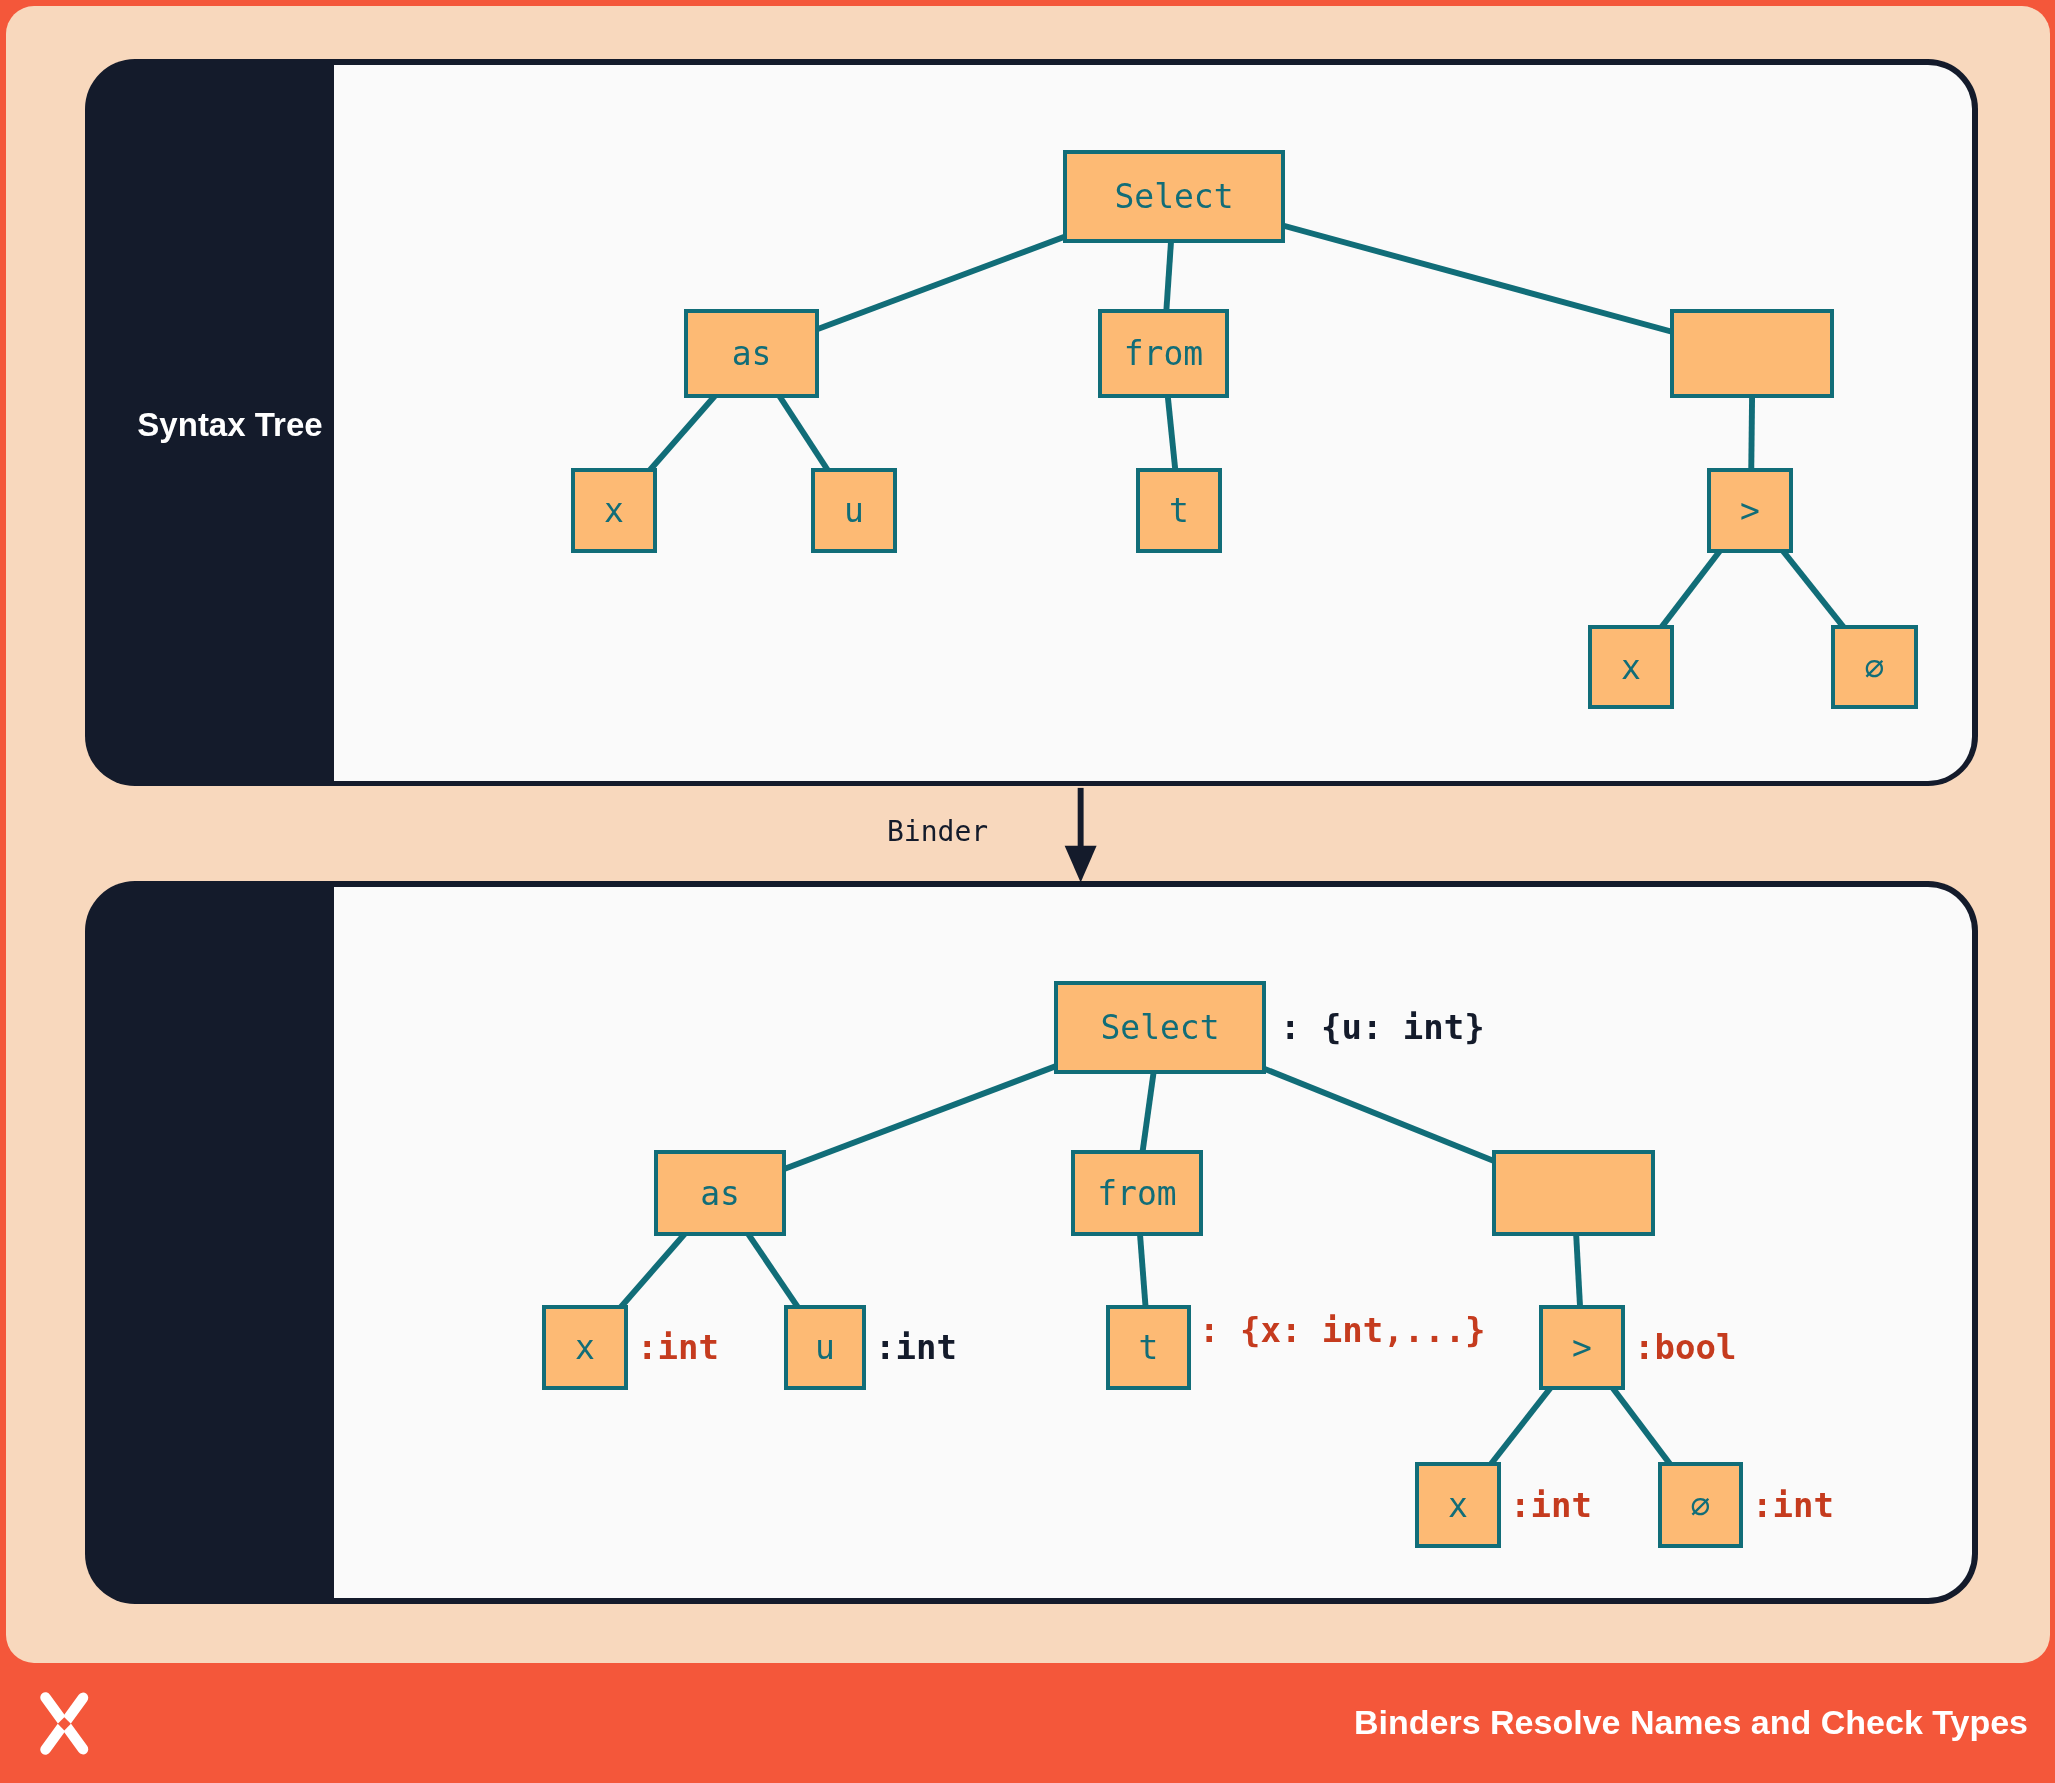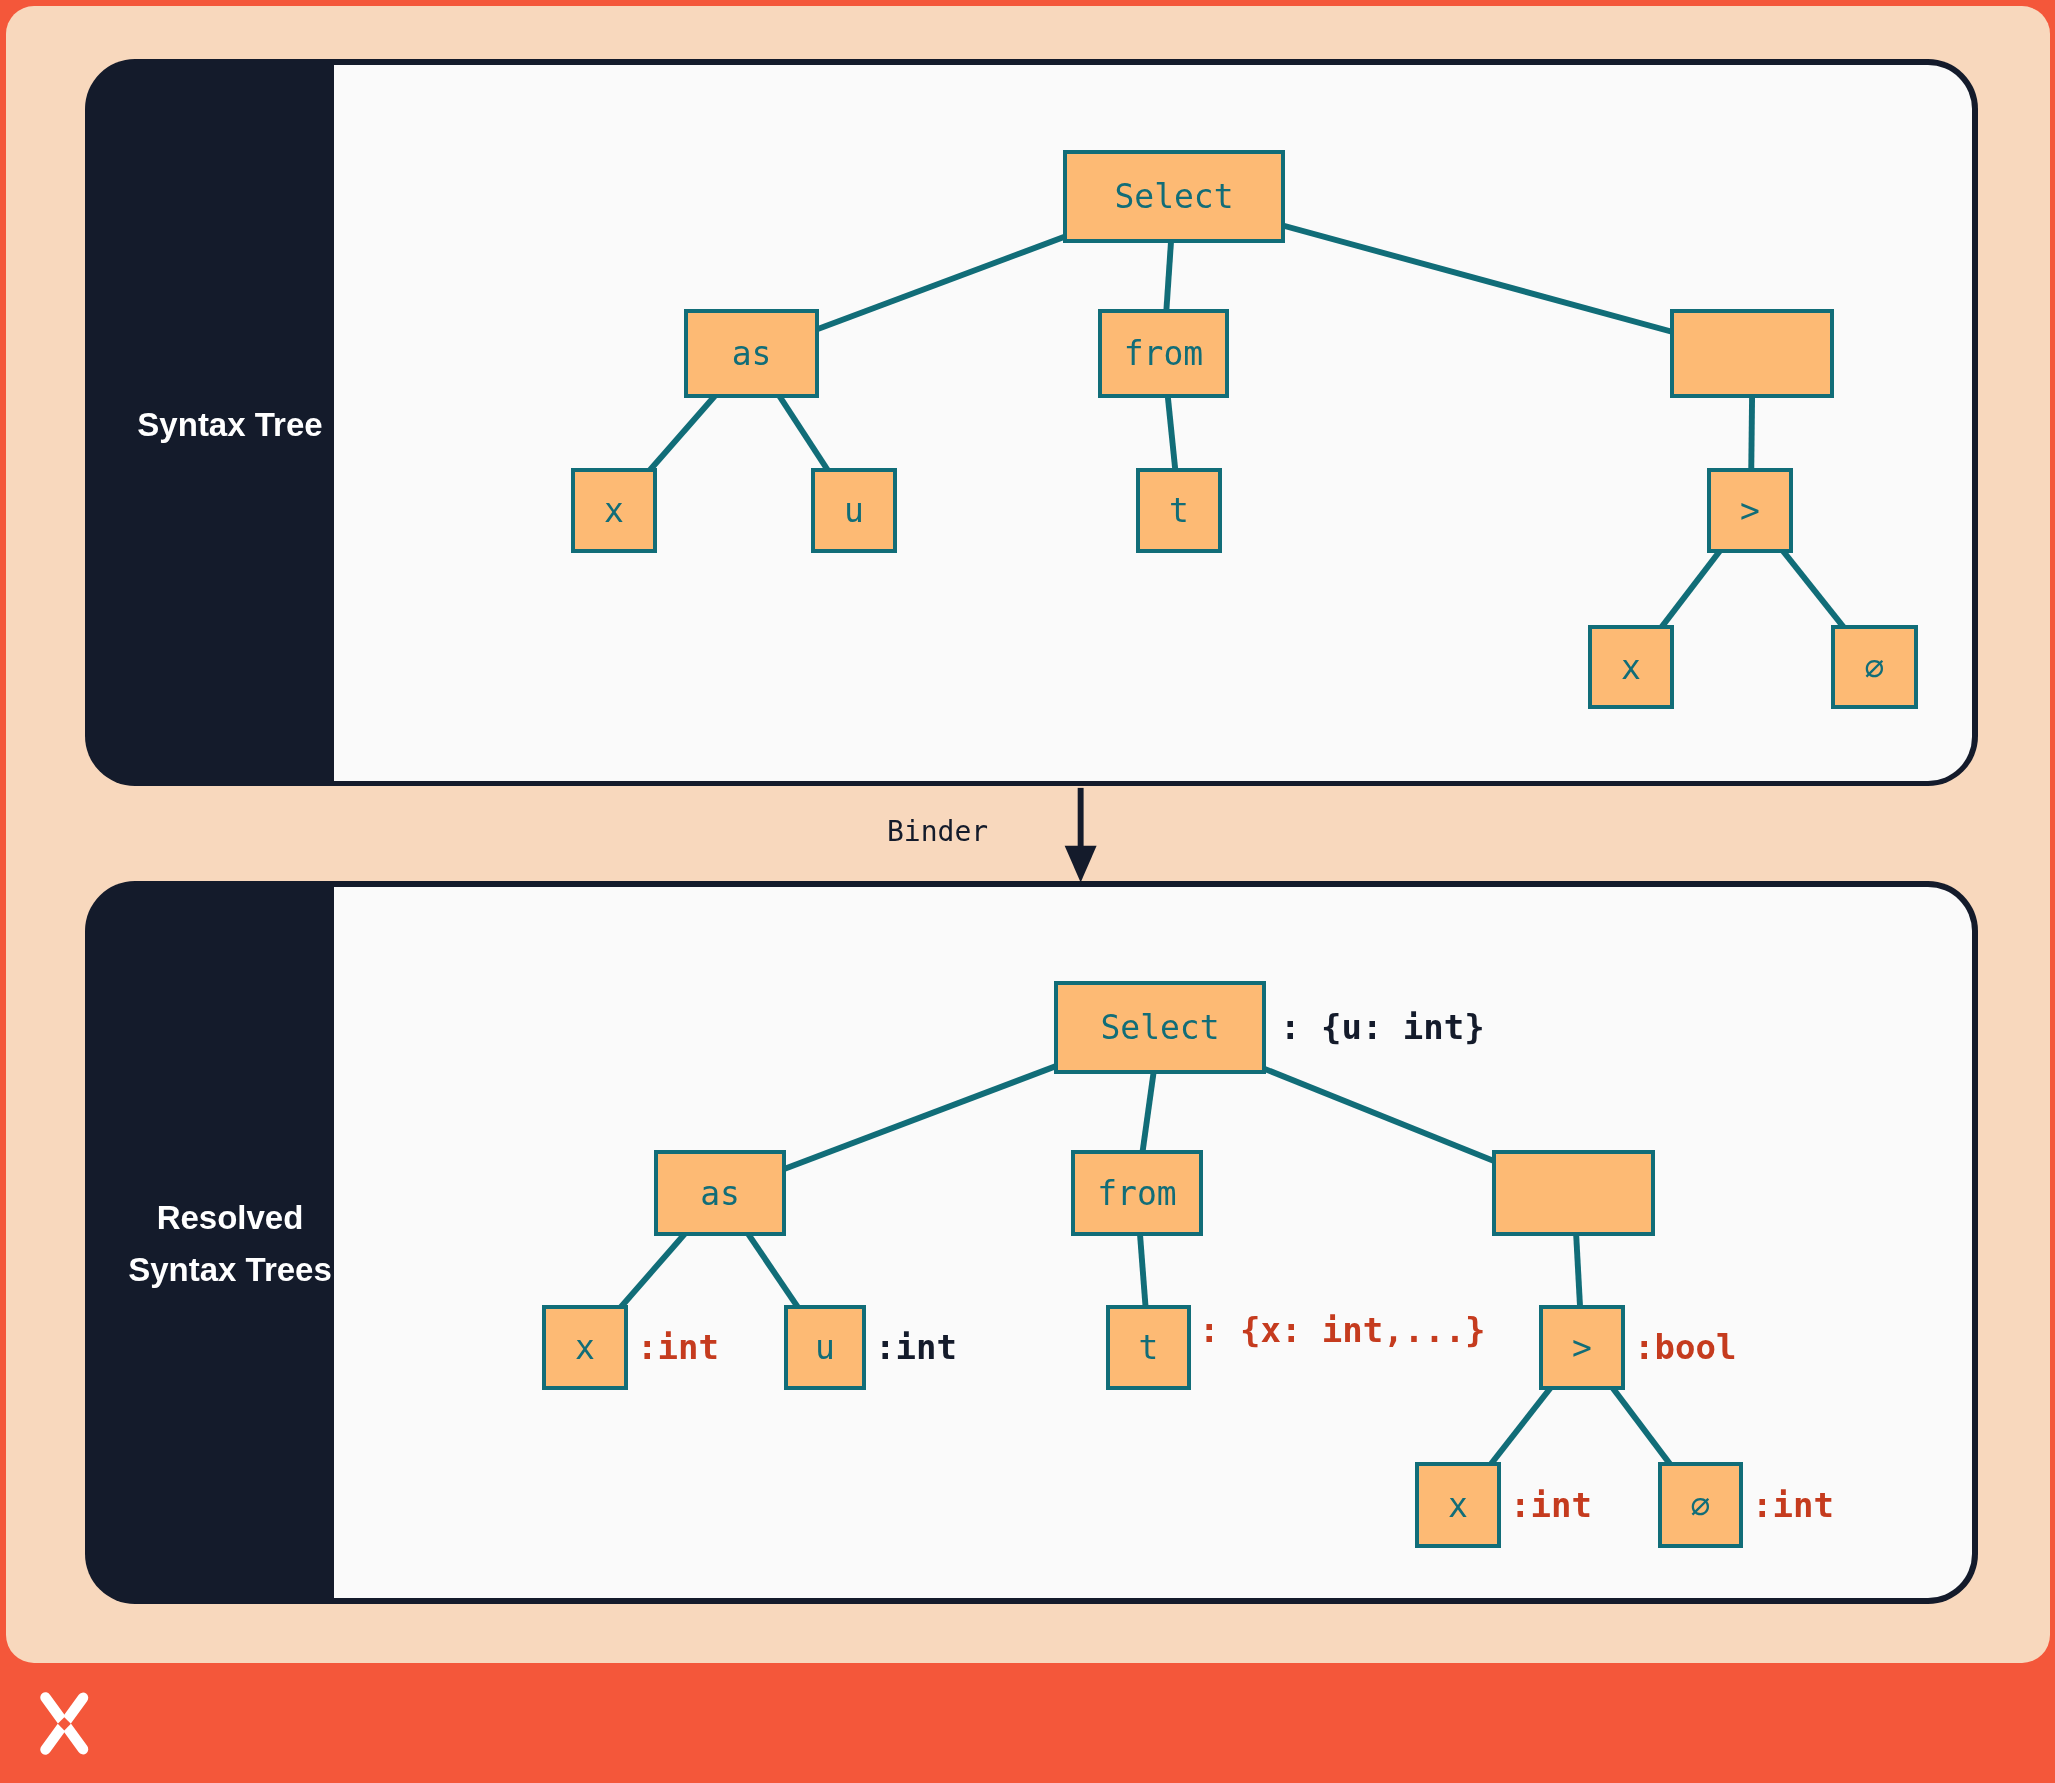--- a/index.html
+++ b/index.html
@@ -44,24 +44,20 @@
 <div id="canvas">
 
   <div id="mat"></div>
 
   <div id="panel-syntax" class="panel"></div>
   <div id="plate-syntax" class="plate"></div>
   <div id="label-syntax" class="side-label">Syntax Tree</div>
 
   <div id="panel-resolved" class="panel"></div>
   <div id="plate-resolved" class="plate"></div>
-  <div id="label-resolved" class="side-label">
-    <div>Resolved</div>
-    <div>Syntax Trees</div>
-  </div>
 
   <svg id="edges" width="2056" height="1784" viewBox="0 0 3476 3016">
     <g stroke="#116d78" stroke-width="10">
       <line x1="1985" y1="331" x2="1271" y2="598"></line>
       <line x1="1985" y1="331" x2="1967" y2="598"></line>
       <line x1="1985" y1="331" x2="2963" y2="598"></line>
       <line x1="1271" y1="598" x2="1039" y2="863"></line>
       <line x1="1271" y1="598" x2="1444" y2="863"></line>
       <line x1="1967" y1="598" x2="1994" y2="863"></line>
       <line x1="2963" y1="598" x2="2960" y2="863"></line>
@@ -117,15 +113,16 @@
   <div class="anno red" style="left:1510px;top:1505px;">:int</div>
   <div class="anno red" style="left:1752px;top:1505px;">:int</div>
 
   <svg id="logo" width="62" height="65" viewBox="0 0 100 100">
     <g fill="#ffffff">
       <rect x="42" y="-10" width="17" height="120" rx="9" transform="rotate(36 50 50)"></rect>
       <rect x="42" y="-10" width="17" height="120" rx="9" transform="rotate(-36 50 50)"></rect>
     </g>
     <rect x="43" y="43" width="15" height="15" fill="#f4573a" transform="rotate(45 50.5 50.5)"></rect>
   </svg>
+  <div id="footer-title">Binders Resolve Names and Check Types</div>
 
 </div>
 
 
 </body></html>

